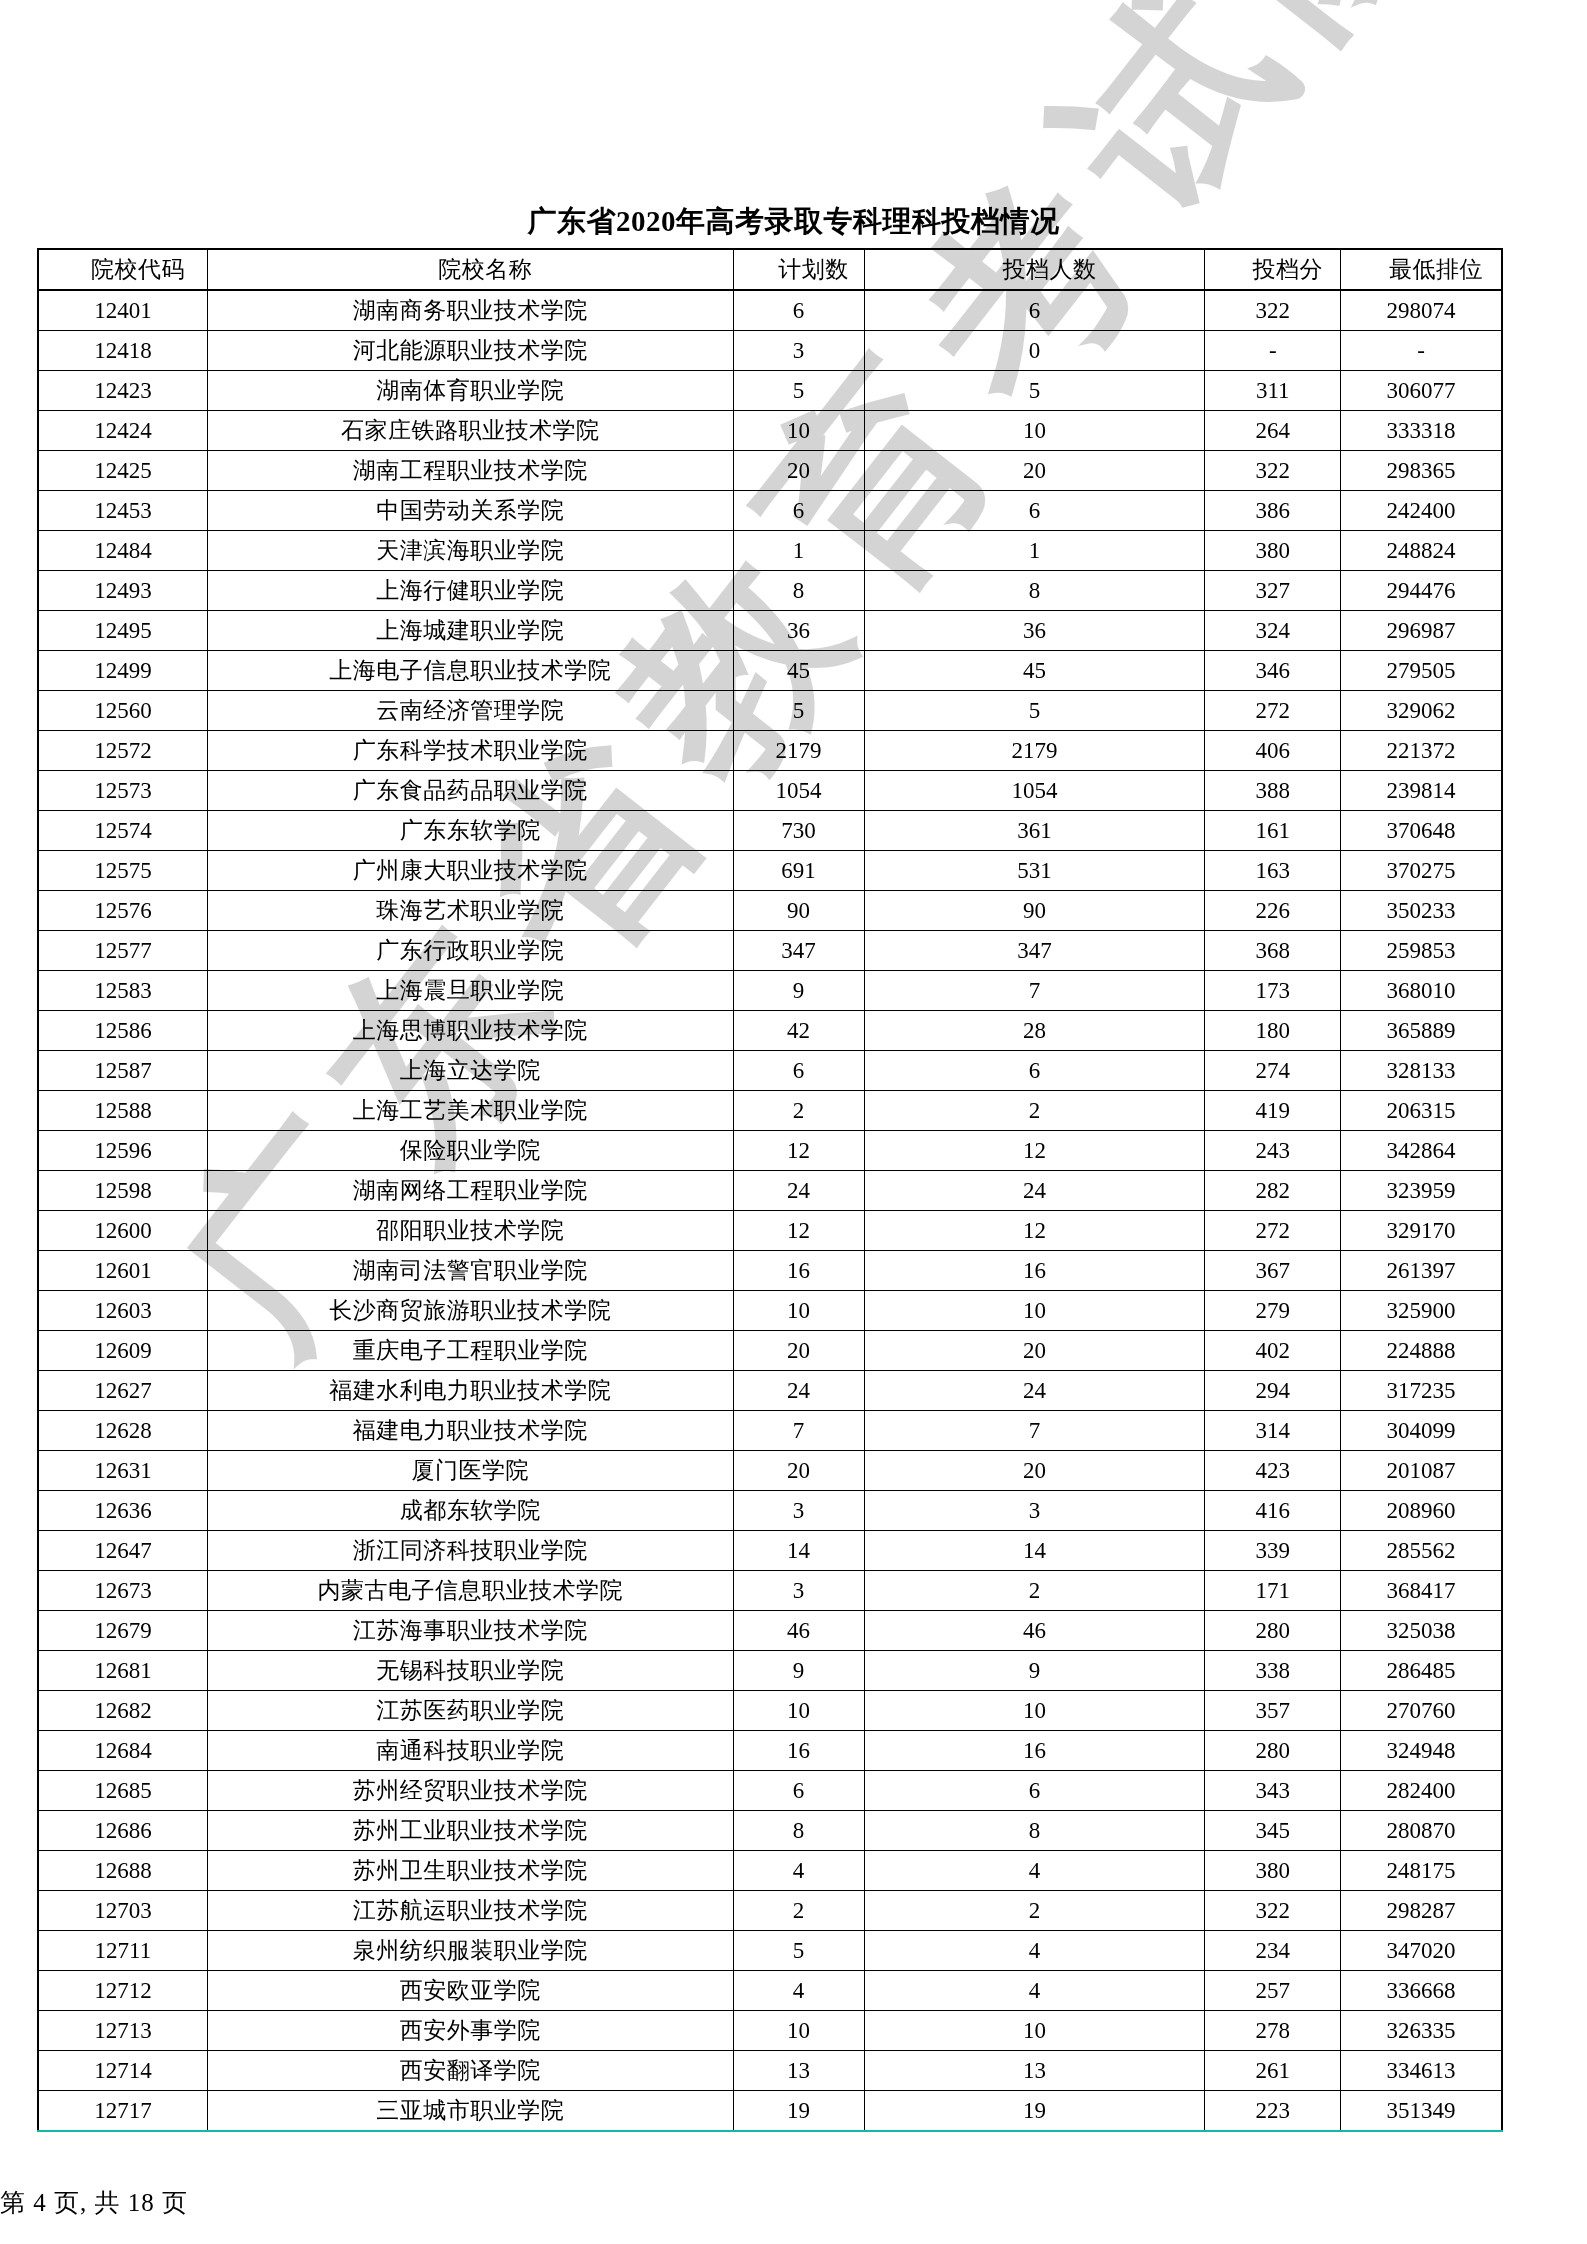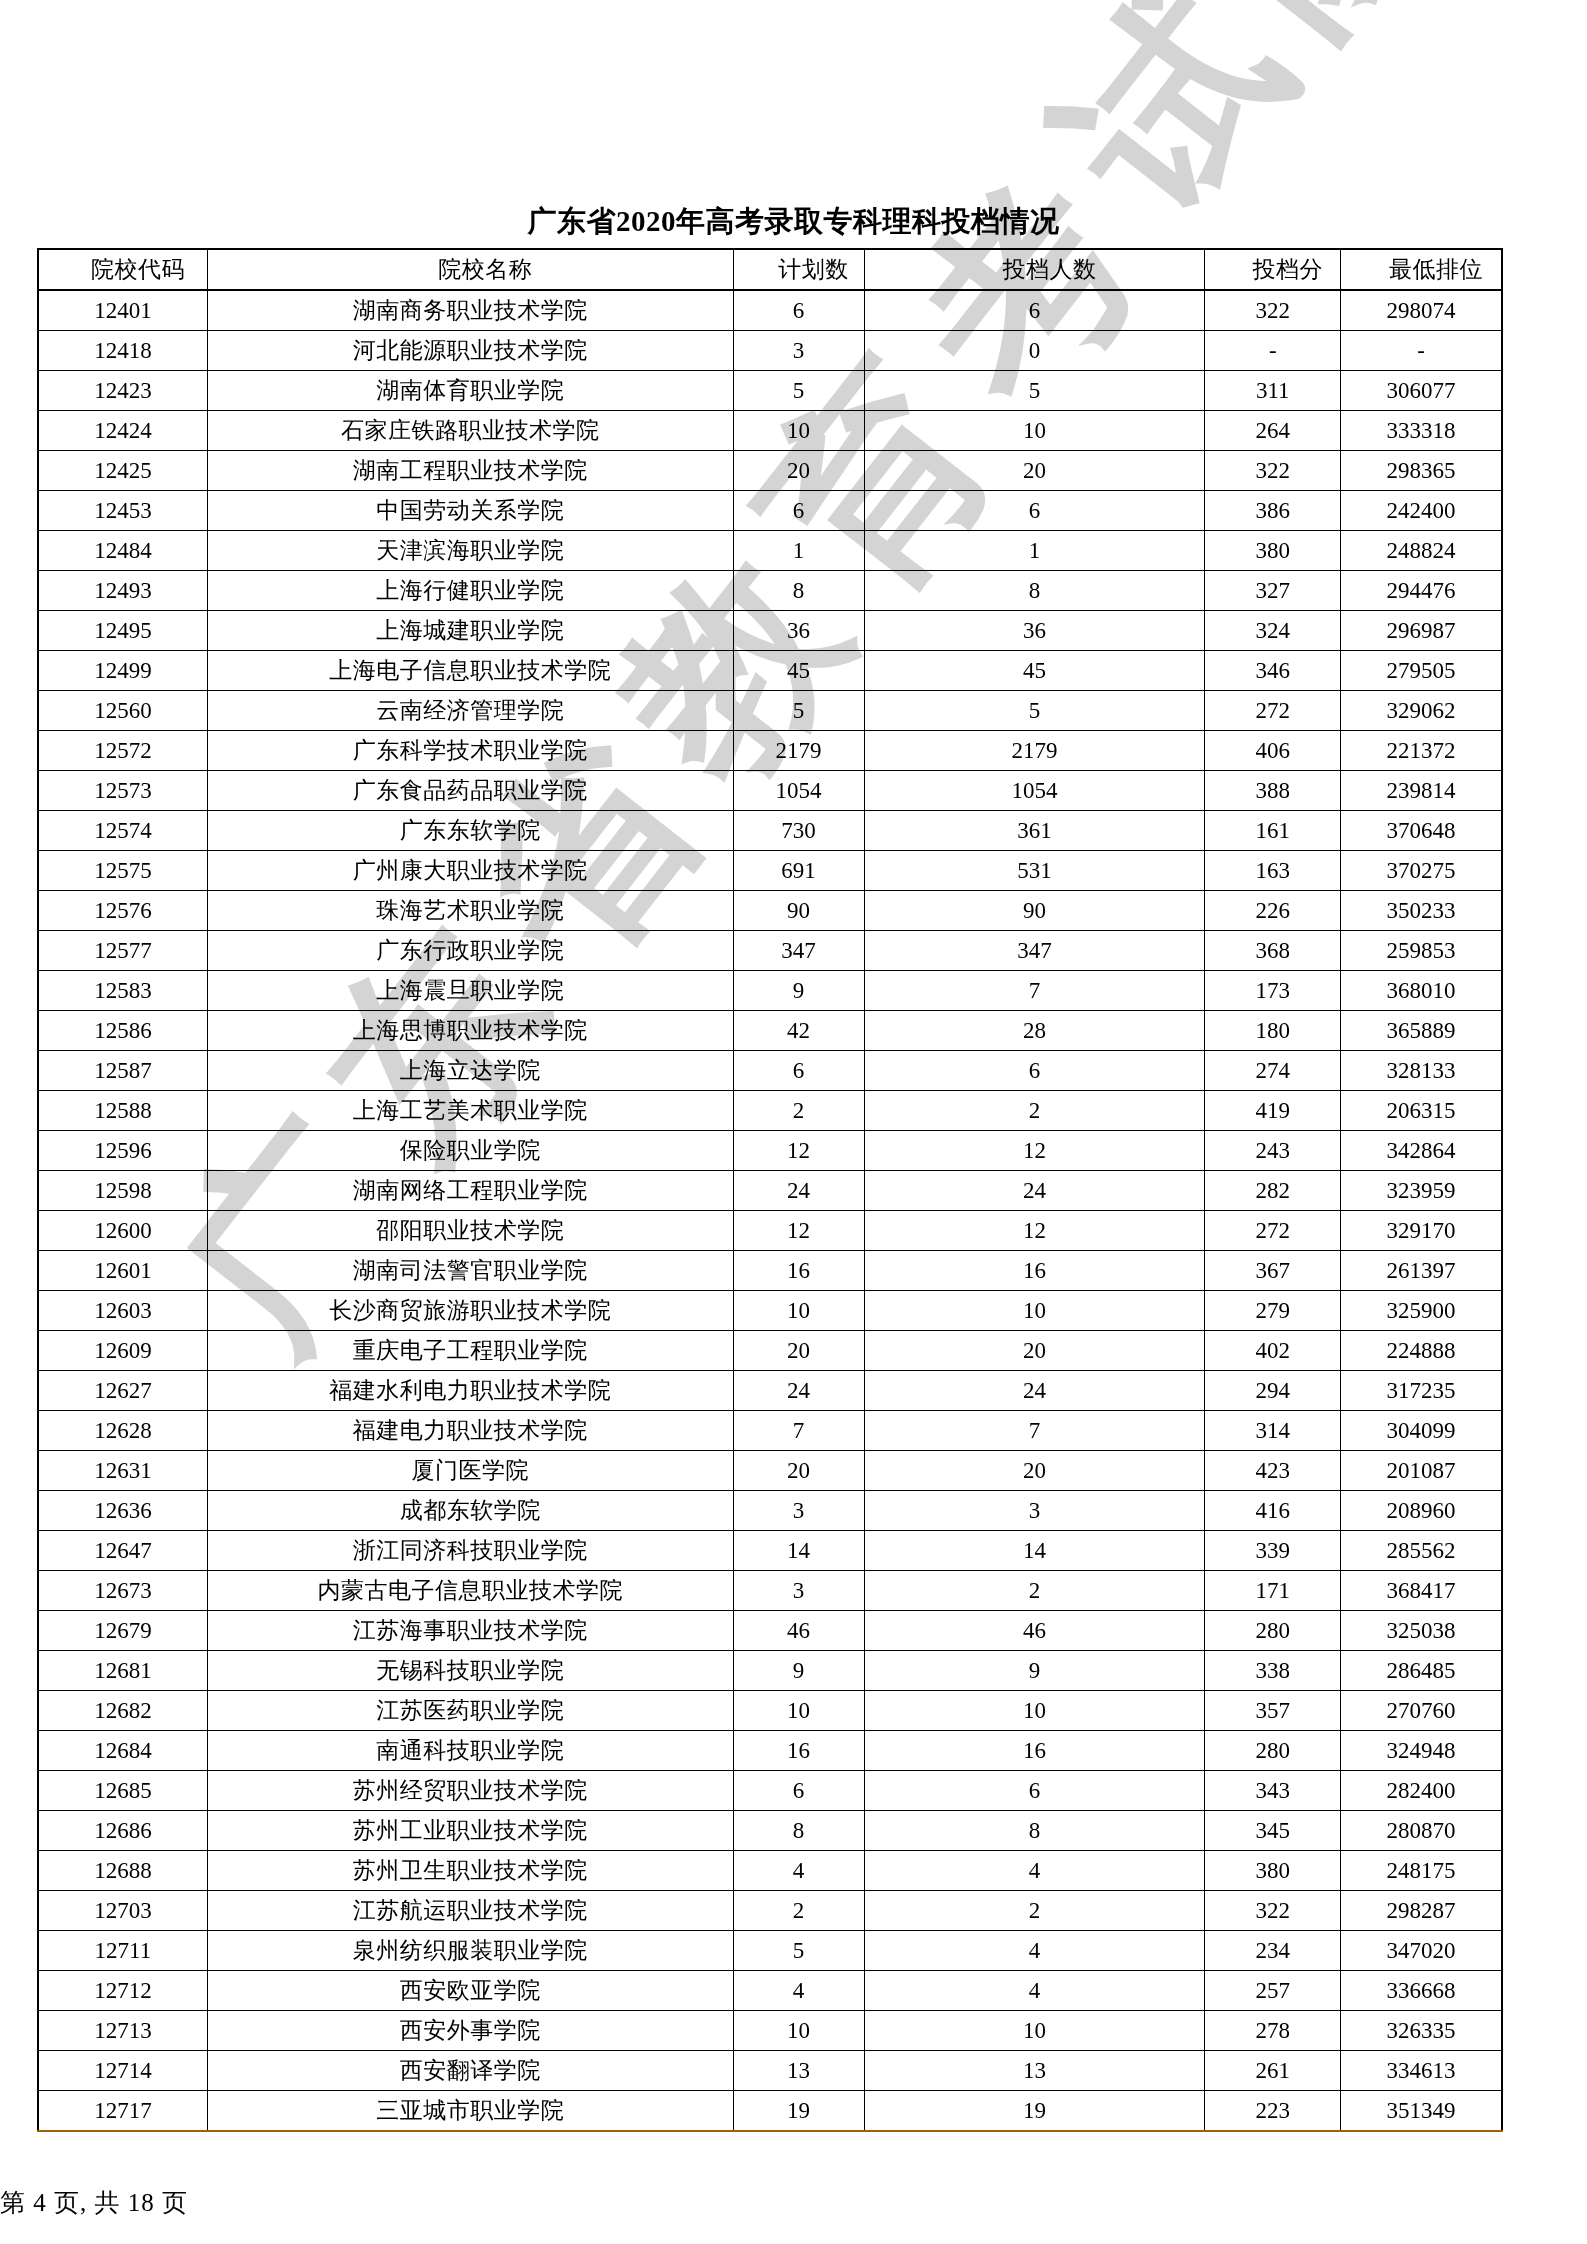--- a/index.html
+++ b/index.html
@@ -101,21 +101,21 @@
     font-family: "Liberation Serif", "DejaVu Serif", serif;
   }
   #score-table tbody td.name {
     letter-spacing: 0.5px;
   }
   
   #score-table {
     border: 2px solid #000000;
   }
   #score-table thead tr th { border-bottom: 2px solid #000000; }
-  #score-table tbody tr:last-child td { border-bottom: 2px solid #a16207; }
+  #score-table tbody tr:last-child td { border-bottom: 2px solid #14b8a6; }
   #score-table tr th:first-child,
   #score-table tr td:first-child { border-left: 2px solid #000000; }
   #score-table tr th:last-child,
   #score-table tr td:last-child { border-right: 2px solid #000000; font-family: Liberation Serif, serif; }
   #score-table thead tr th { border-top: 2px solid #000000; padding-left: 32px; }
 
   
   #page-footer {
     position: absolute;
     left: 0;

